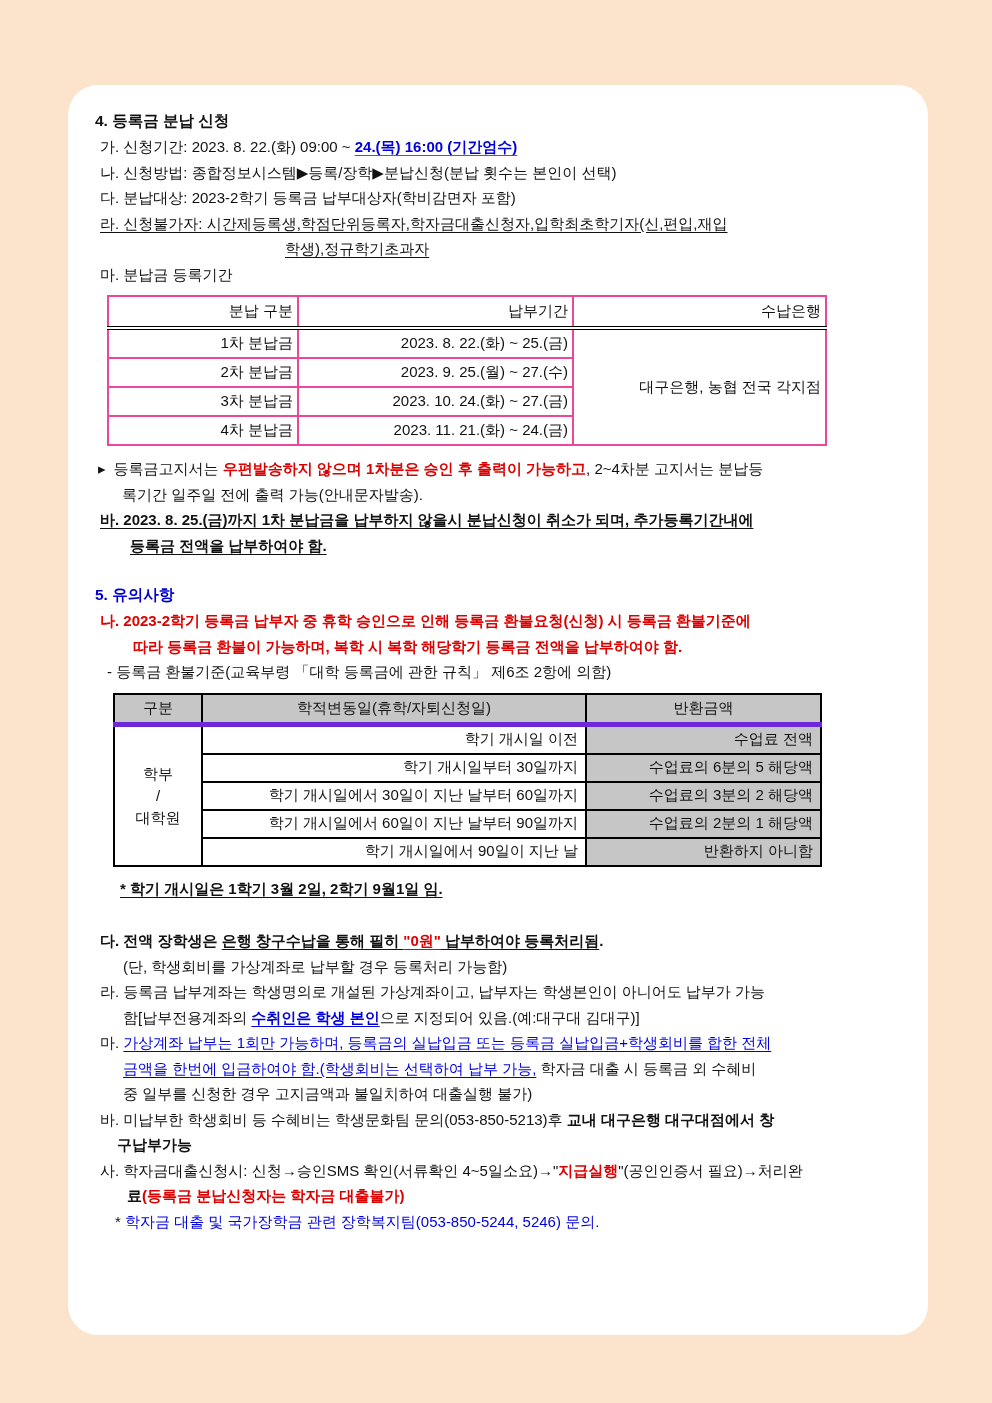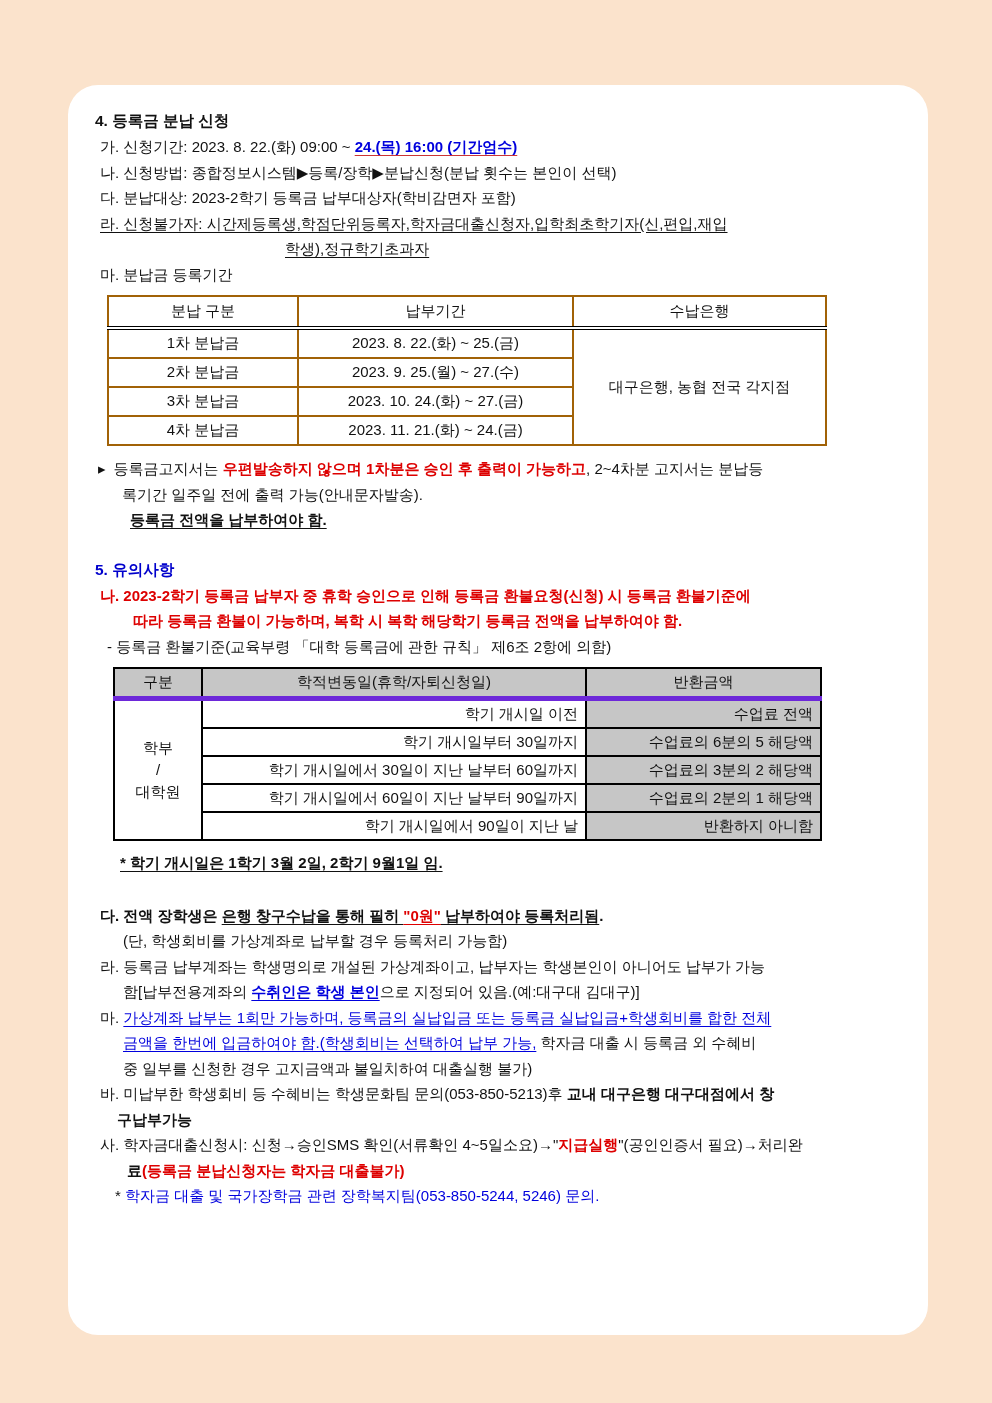--- a/index.html
+++ b/index.html
@@ -23,21 +23,21 @@
   .item{padding-left:5px;}
   .b{font-weight:bold;}
   .red{color:#dd0000;font-weight:bold;}
   .blue{color:#0000dd;}
   .bluebold{color:#0000dd;font-weight:bold;}
   .u{text-decoration:underline;text-underline-offset:3px;}
   .ured{text-decoration:underline;text-decoration-color:#cc3333;text-underline-offset:3px;text-align:right;}
   .h5t{font-size:15.5px;font-weight:bold;color:#0000cc;line-height:26px;margin-top:24px;}
   table{border-collapse:collapse;table-layout:fixed;font-size:15px;}
   .t1{margin:8px 0 10px 12px;width:718px;}
-  .t1 th,.t1 td{border:2px solid #a16207;text-align:center;padding:1px 4px;height:25px;overflow:hidden;}
+  .t1 th,.t1 td{border:2px solid #ec4899;text-align:right;padding:1px 4px;height:25px;overflow:hidden;}
   .t1 tr.head th{border-bottom:4px double #000;height:27px;font-weight:normal;}
   .t2{margin:8px 0 9px 18px;width:707px;}
   .t2 th,.t2 td{border:2px solid #000;padding:1px 7px;height:24px;overflow:hidden;text-align:right;}
   .t2 tr.head th{background:#c6c6c6;border-bottom:5px solid #6d28d9;text-align:center;font-weight:normal;height:25px;}
   .t2 td.gray{background:#c6c6c6;}
   .t2 td.group{text-align:center;line-height:22px;}
   .gap2{height:27px;}
 </style>
 </head>
 <body>
@@ -82,20 +82,21 @@
     <tr>
       <td>4차 분납금</td>
       <td>2023. 11. 21.(화) ~ 24.(금)</td>
     </tr>
   </tbody>
     </table>
 
   <div class="line" style="padding-left:3px;"><span style="margin-right:8px;">▸</span><span>등록금고지서는 </span><span class="red">우편발송하지 않으며 1차분은 승인 후 출력이 가능하고</span><span>, 2~4차분 고지서는 분납등</span></div>
   <div class="line" style="padding-left:27px;">록기간 일주일 전에 출력 가능(안내문자발송).</div>
 
+  <div class="line item b u">바. 2023. 8. 25.(금)까지 1차 분납금을 납부하지 않을시 분납신청이 취소가 되며, 추가등록기간내에</div>
   <div class="line" style="padding-left:35px;"><span class="b u">등록금 전액을 납부하여야 함.</span></div>
 
   <div class="h5t line">5. 유의사항</div>
 
   <div class="line item red">나. 2023-2학기 등록금 납부자 중 휴학 승인으로 인해 등록금 환불요청(신청) 시 등록금 환불기준에</div>
   <div class="line red" style="padding-left:38px;">따라 등록금 환불이 가능하며, 복학 시 복학 해당학기 등록금 전액을 납부하여야 함.</div>
   <div class="line" style="padding-left:12px;">- 등록금 환불기준(교육부령 「대학 등록금에 관한 규칙」 제6조 2항에 의함)</div>
 
   <table class="t2">
     <colgroup>

